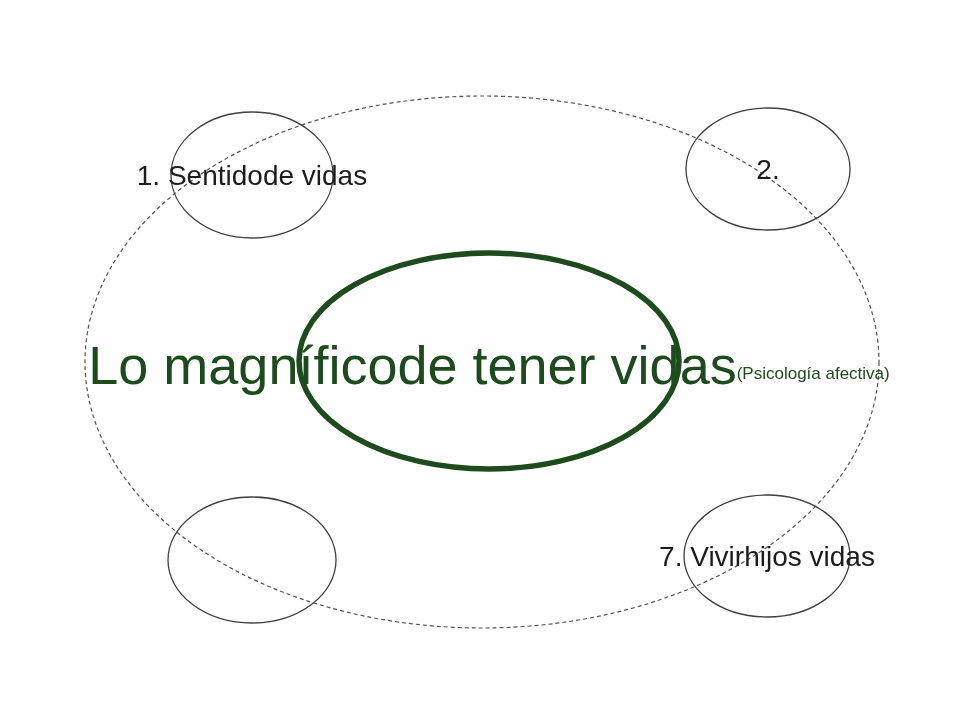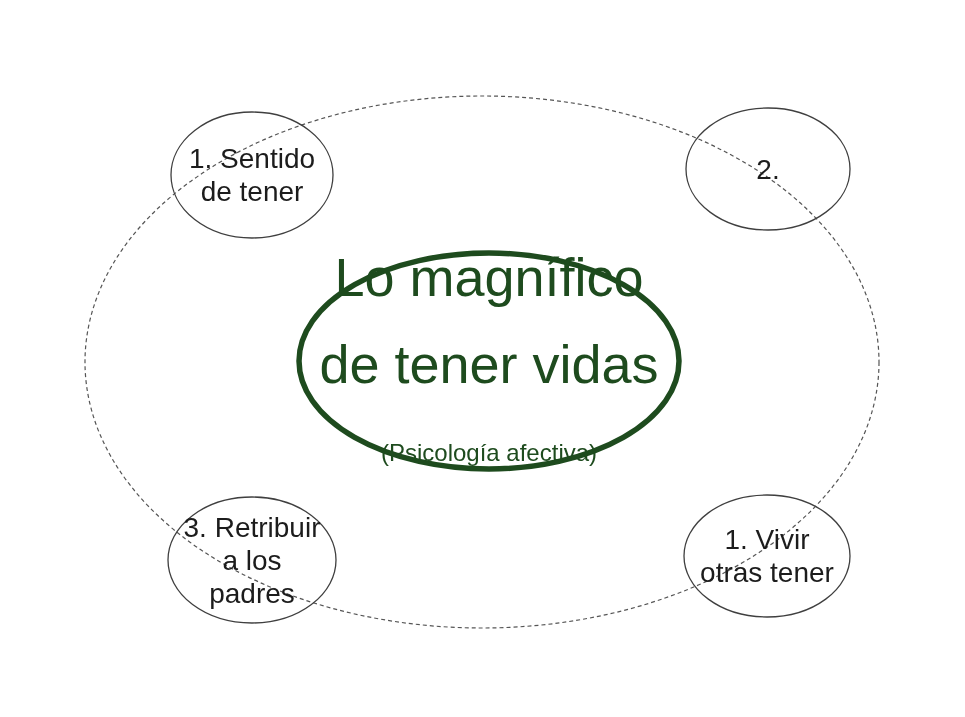--- a/index.html
+++ b/index.html
@@ -16,48 +16,47 @@
     overflow: hidden;
   }
   .stage svg {
     position: absolute;
     left: 0;
     top: 0;
   }
   .label {
     position: absolute;
     display: flex;
-    flex-direction: column;
+    flex-direction: row;
     align-items: center;
     justify-content: center;
     text-align: center;
     color: #1c1c1c;
     font-size: 28px;
     line-height: 33px;
     letter-spacing: 0px;
   }
   .label span { display: block; white-space: nowrap; }
   
   .node1 { left: 167px; top: 111px; width: 170px; height: 128px; }
   .node2 { left: 682px; top: 108px; width: 172px; height: 122px; }
   .node3 { left: 165px; top: 496px; width: 174px; height: 128px; }
   .node4 { left: 681px; top: 496px; width: 172px; height: 120px; }
   
   .center-label {
-    left: 298px; top: 248px; width: 382px; height: 218px;
+    left: 298px; top: 256px; width: 382px; height: 218px;
     color: #1e4b1e;
-    gap: 24px;
   }
   .center-label .title-line {
     font-size: 54px;
     line-height: 63px;
     white-space: nowrap;
   }
   .center-label .subtitle {
-    font-size: 24px;
+    font-size: 17px;
     line-height: 30px;
     margin-top: 18px;
     white-space: nowrap;
   }
 </style>
 </head>
 <body>
 
 <div class="stage">
 
@@ -74,31 +73,26 @@
   </svg>
 
   <div class="label center-label">
     <span class="title-line">Lo magnífico</span>
     <span class="title-line">de tener vidas</span>
     <span class="subtitle">(Psicología afectiva)</span>
   </div>
 
   <div class="label node1">
     <span>1. Sentido</span>
-    <span>de tener</span>
+    <span>de vidas</span>
   </div>
 
   <div class="label node2">
     <span>2.</span>
   </div>
 
-  <div class="label node3">
-    <span>3. Retribuir</span>
-    <span>a los</span>
-    <span>padres</span>
-  </div>
 
   <div class="label node4">
-    <span>1. Vivir</span>
-    <span>otras tener</span>
+    <span>7. Vivir</span>
+    <span>hijos vidas</span>
   </div>
 
 </div>
 
 </body></html>

